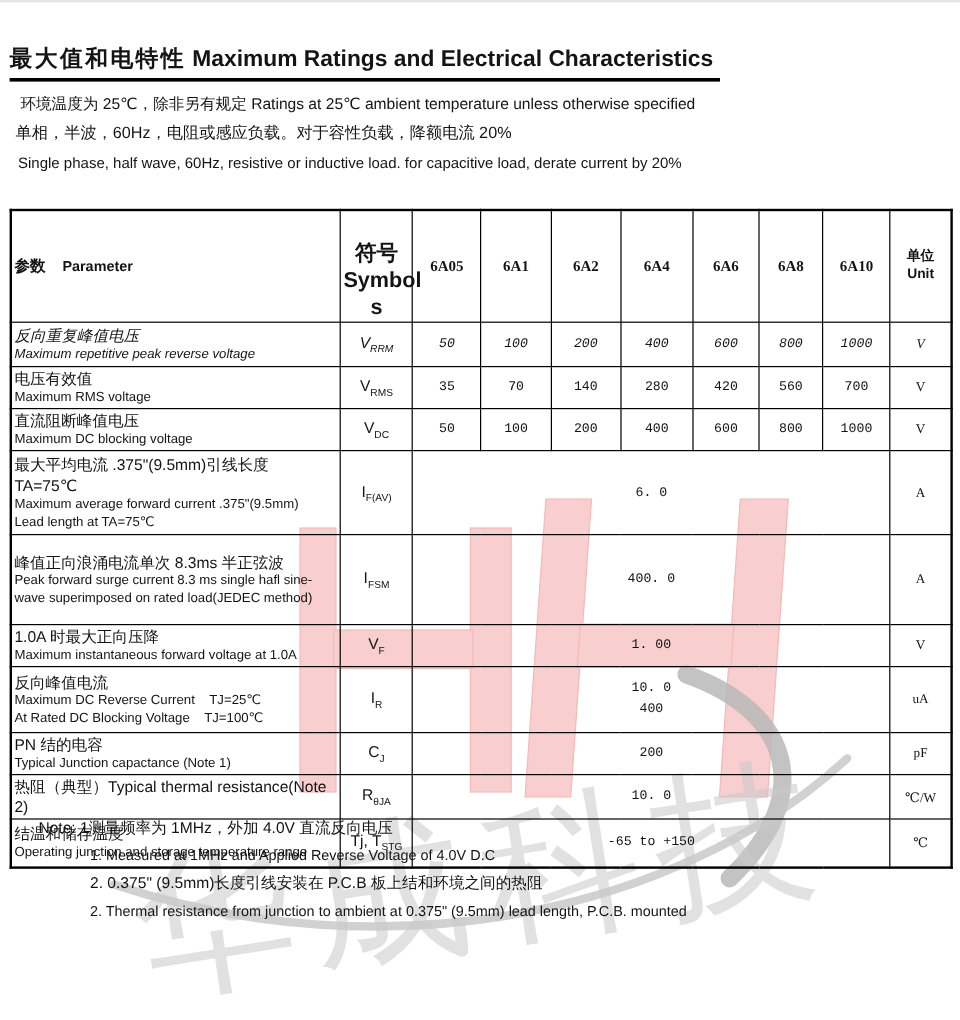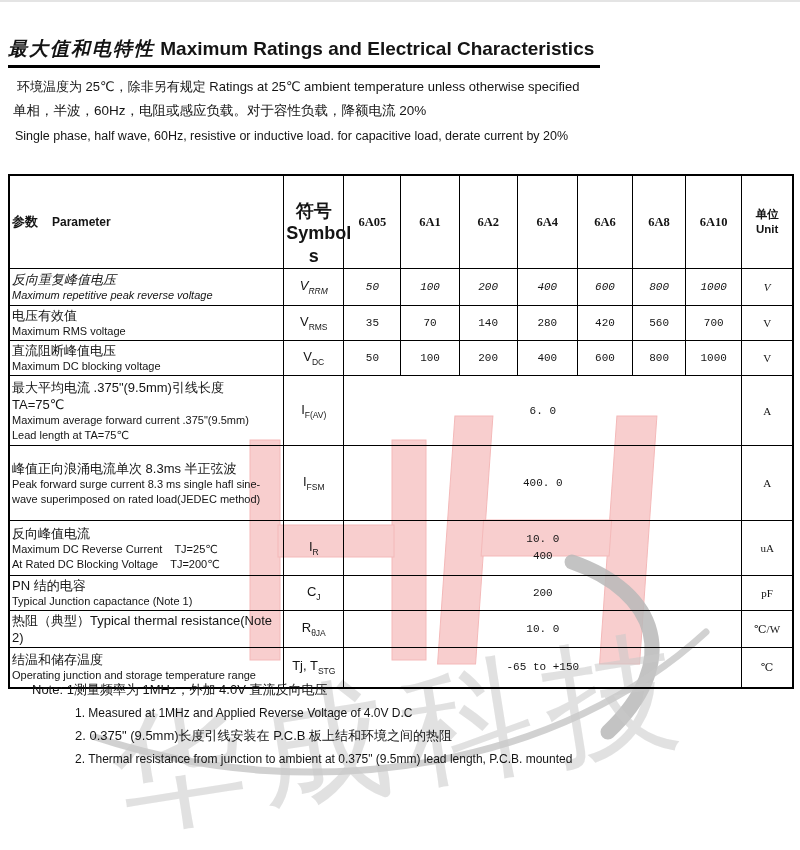--- a/index.html
+++ b/index.html
@@ -11,21 +11,21 @@
   .wm{position:absolute;left:0;top:0;width:800px;height:850px;z-index:0;pointer-events:none;}
   .wm-company{position:absolute;left:110px;top:645px;z-index:0;pointer-events:none;
       font-size:132px;letter-spacing:14px;color:#cacaca;opacity:.55;transform:rotate(-9deg);
       font-family:"DejaVu Serif","Liberation Serif",serif;white-space:nowrap;}
 
   
   .content{position:relative;z-index:1;}
 
   .title{position:absolute;left:8px;top:36px;font-weight:bold;font-size:19px;
          border-bottom:3px solid #000;padding-bottom:3px;padding-right:6px;}
-  .title .zh{font-family:"DejaVu Serif","Liberation Serif",serif;letter-spacing:2px;font-style:italic;}
+  .title .zh{font-family:"DejaVu Serif","Liberation Serif",serif;letter-spacing:2px;}
   .sub1{position:absolute;left:17px;top:78px;font-size:13px;}
   .sub2{position:absolute;left:13px;top:102px;font-size:13.5px;}
   .sub3{position:absolute;left:15px;top:129px;font-size:12.5px;}
 
   table.spec{position:absolute;left:8px;top:174px;width:786px;border-collapse:collapse;
              table-layout:fixed;background:transparent;}
   table.spec th,table.spec td{border:1px solid #000;padding:1px 2px;vertical-align:middle;}
   table.spec{border:2px solid #000;}
   thead th{font-weight:bold;}
   th.ph{text-align:left;padding-left:7px;font-size:13px;}
@@ -180,25 +180,34 @@
         </tr>
         <tr class="h5">
           <td class="p">
             <span class="p-zh">峰值正向浪涌电流单次 8.3ms 半正弦波</span>
             <span class="p-en">Peak forward surge current 8.3 ms single hafl sine-wave superimposed on rated load(JEDEC method)</span>
           </td>
           <td class="s"><span>I</span><sub>FSM</sub></td>
           <td class="v" colspan="7">400. 0</td>
           <td class="u">A</td>
         </tr>
+        <tr class="h6">
+          <td class="p">
+            <span class="p-zh">1.0A 时最大正向压降</span>
+            <span class="p-en">Maximum instantaneous forward voltage at 1.0A</span>
+          </td>
+          <td class="s"><span>V</span><sub>F</sub></td>
+          <td class="v" colspan="7">1. 00</td>
+          <td class="u">V</td>
+        </tr>
         <tr class="h7">
           <td class="p">
             <span class="p-zh">反向峰值电流</span>
             <span class="p-en">Maximum DC Reverse Current    TJ=25℃</span>
-            <span class="p-en">At Rated DC Blocking Voltage    TJ=200℃</span>
+            <span class="p-en">At Rated DC Blocking Voltage    TJ=100℃</span>
           </td>
           <td class="s"><span>I</span><sub>R</sub></td>
           <td class="v" colspan="7">
             <span>10. 0</span>
             <span>400</span>
           </td>
           <td class="u">uA</td>
         </tr>
         <tr class="h8">
           <td class="p">

